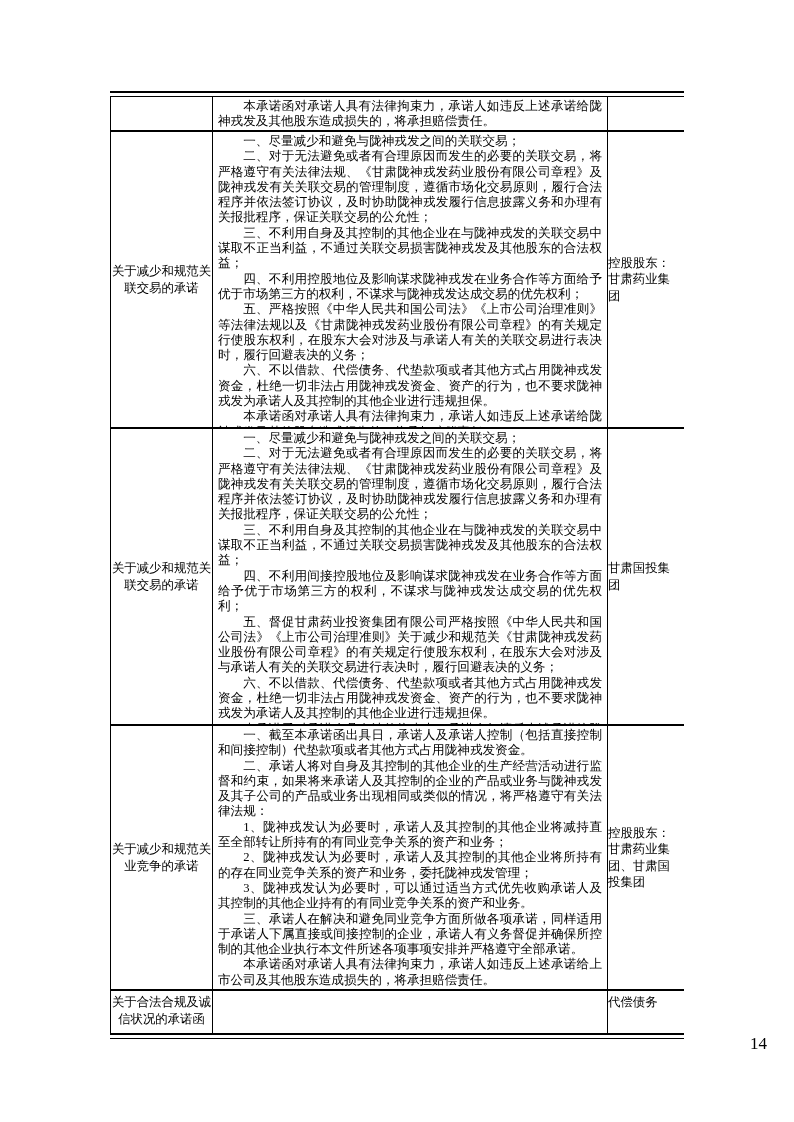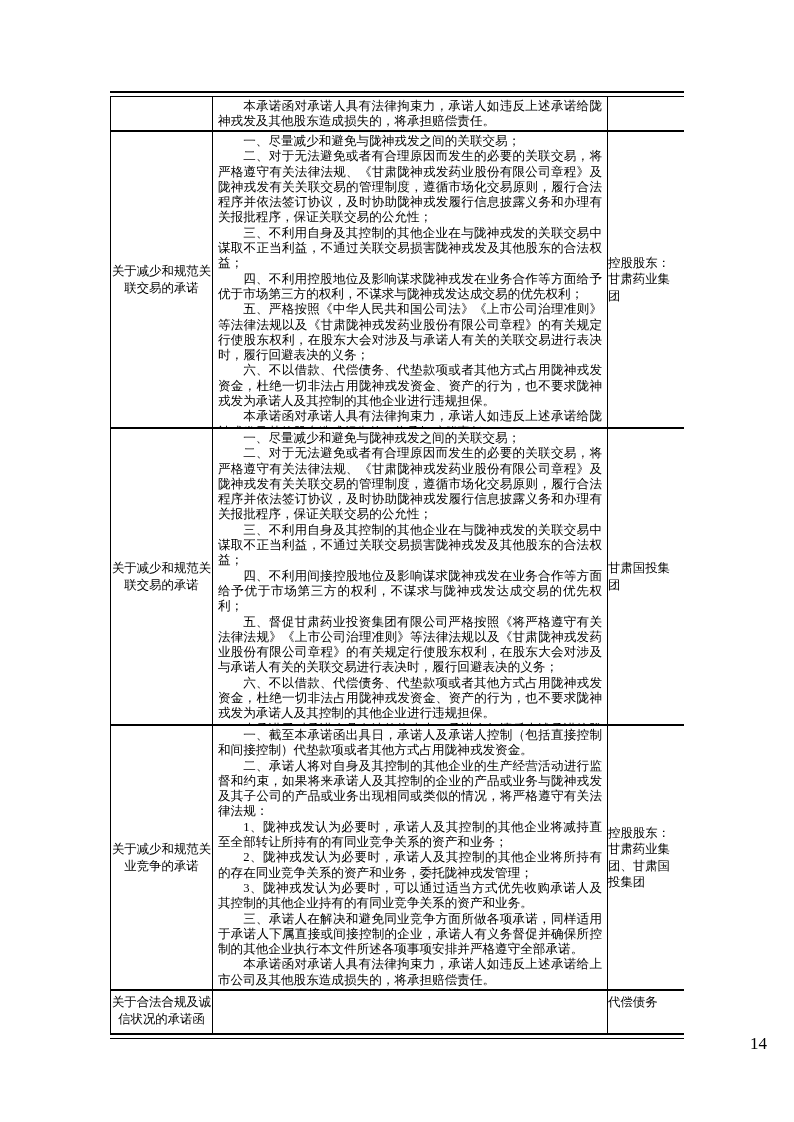--- a/index.html
+++ b/index.html
@@ -124,21 +124,21 @@
             <td class="party-cell"><span>控股股东：</span><br><span>甘肃药业集</span><br><span>团</span></td>
           </tr>
           <tr style="height: 296px;">
             <td class="label-cell"><span>关于减少和规范关</span><br><span>联交易的承诺</span></td>
             <td class="content-cell">
               <div class="content-inner" style="height: 293px;">
                 <p>一、尽量减少和避免与陇神戎发之间的关联交易；</p>
                 <p>二、对于无法避免或者有合理原因而发生的必要的关联交易，将严格遵守有关法律法规、《甘肃陇神戎发药业股份有限公司章程》及陇神戎发有关关联交易的管理制度，遵循市场化交易原则，履行合法程序并依法签订协议，及时协助陇神戎发履行信息披露义务和办理有关报批程序，保证关联交易的公允性；</p>
                 <p>三、不利用自身及其控制的其他企业在与陇神戎发的关联交易中谋取不正当利益，不通过关联交易损害陇神戎发及其他股东的合法权益；</p>
                 <p>四、不利用间接控股地位及影响谋求陇神戎发在业务合作等方面给予优于市场第三方的权利，不谋求与陇神戎发达成交易的优先权利；</p>
-                <p>五、督促甘肃药业投资集团有限公司严格按照《将严格遵守有关法律法规》《上市公司治理准则》等法律法规以及《甘肃陇神戎发药业股份有限公司章程》的有关规定行使股东权利，在股东大会对涉及与承诺人有关的关联交易进行表决时，履行回避表决的义务；</p>
+                <p>五、督促甘肃药业投资集团有限公司严格按照《中华人民共和国公司法》《上市公司治理准则》关于减少和规范关《甘肃陇神戎发药业股份有限公司章程》的有关规定行使股东权利，在股东大会对涉及与承诺人有关的关联交易进行表决时，履行回避表决的义务；</p>
                 <p>六、不以借款、代偿债务、代垫款项或者其他方式占用陇神戎发资金，杜绝一切非法占用陇神戎发资金、资产的行为，也不要求陇神戎发为承诺人及其控制的其他企业进行违规担保。</p>
                 <p>本承诺函对承诺人具有法律拘束力，承诺人如违反上述承诺给陇神戎发及其他股东造成损失的，将承担赔偿责任。</p>
               </div>
             </td>
             <td class="party-cell"><span>甘肃国投集</span><br><span>团</span></td>
           </tr>
           <tr style="height: 264px;">
             <td class="label-cell"><span>关于减少和规范关</span><br><span>业竞争的承诺</span></td>
             <td class="content-cell">
               <div class="content-inner" style="height: 261px;">

